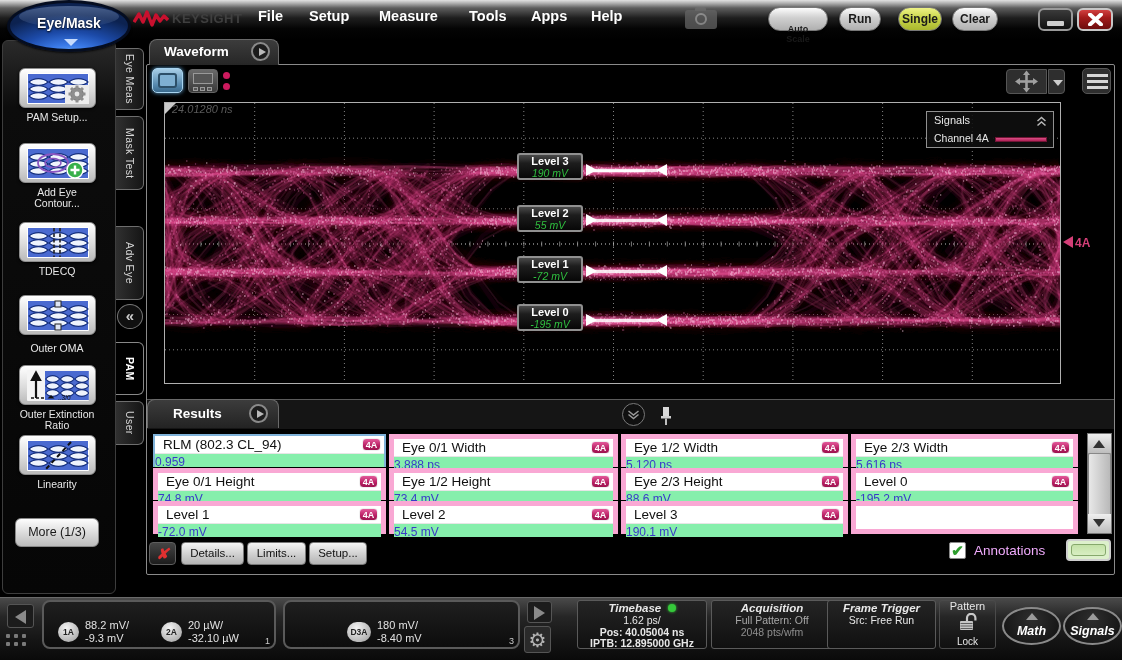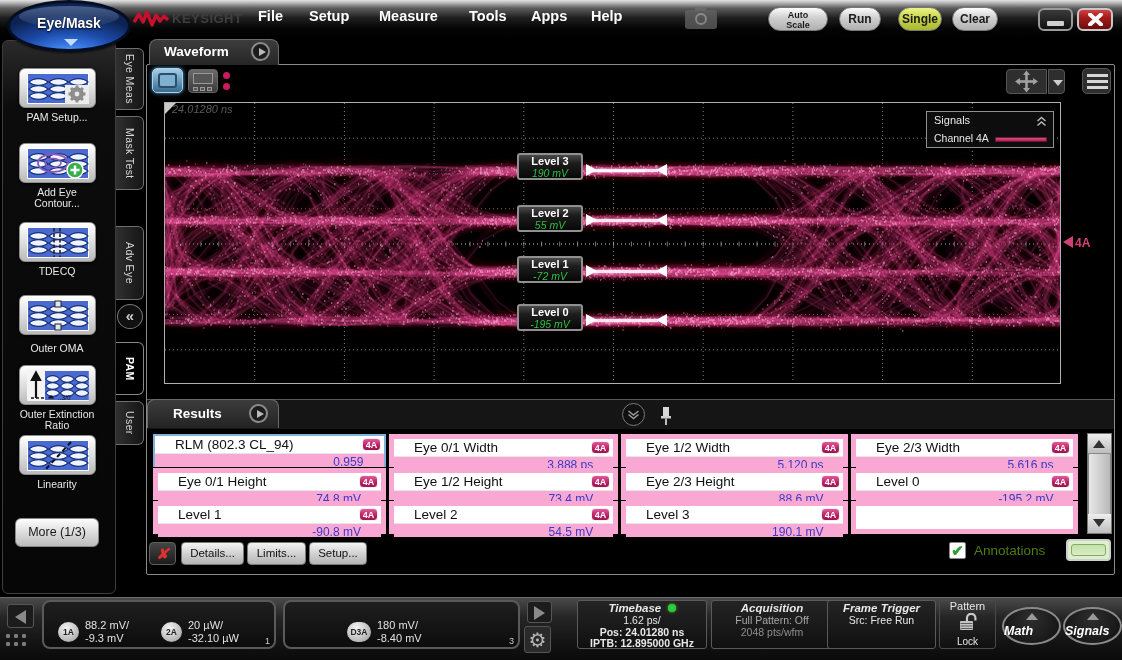--- a/index.html
+++ b/index.html
@@ -11,21 +11,21 @@
  background:radial-gradient(ellipse 75% 95% at 50% 120%, #7ec2ff 0%, #3a7ae8 30%, #1c4aa8 60%, #102c66 90%, #0c2250 100%);
  border:3px solid #050d20;z-index:60;box-shadow:0 1px 2px rgba(0,0,0,.8)}
 #eyemask .t{position:absolute;width:100%;text-align:center;top:12px;color:#fff;font-weight:bold;font-size:14px;text-shadow:0 1px 2px #000}
 #eyemask .v{position:absolute;left:54px;top:36px;width:0;height:0;border-left:7px solid transparent;border-right:7px solid transparent;border-top:7px solid #cfe2ff;opacity:.95}
 #eyemask:before{content:"";position:absolute;left:8%;top:6%;width:84%;height:46%;border-radius:50%;background:linear-gradient(rgba(170,195,235,.38),rgba(120,150,200,.08));}
 .spark{position:absolute;left:133px;top:8px}
 #kstxt{position:absolute;left:172px;top:11px;color:#3f3f3f;font-weight:bold;font-size:13px;letter-spacing:.5px}
 .pill{position:absolute;top:7px;height:24px;border-radius:12px;border:1px solid #777;
  background:linear-gradient(#fdfdfd,#cfcfcf 45%,#b0b0b0);color:#1a1a1a;font-size:12px;font-weight:bold;
  text-align:center;line-height:22px;box-shadow:0 1px 2px rgba(0,0,0,.6)}
-#autoscale{left:768px;width:60px;font-size:9px;line-height:10px;padding-top:2px}
+#autoscale{left:768px;width:60px;font-size:9px;line-height:10px;padding-top:16px}
 #runbtn{left:839px;width:42px}
 #singlebtn{left:898px;width:44px;background:linear-gradient(#eef286,#c9d64b 45%,#aab82e)}
 #clearbtn{left:952px;width:46px}
 #minbtn{position:absolute;left:1038px;top:8px;width:35px;height:23px;background:linear-gradient(#3a3a3a,#101010);border:2px solid #9a9a9a;border-radius:6px}
 #minbtn i{position:absolute;left:7px;bottom:3px;width:17px;height:5px;background:#cfcfcf;border-radius:1px}
 #closebtn{position:absolute;left:1077px;top:8px;width:36px;height:23px;background:linear-gradient(#d24040,#a31b1b 40%,#6d0d0d);border:2px solid #c7c7c7;border-radius:6px;color:#fff;font-weight:bold;font-size:13px;text-align:center;line-height:20px}
 #camera{position:absolute;left:685px;top:10px;width:32px;height:19px;background:#646464;border-radius:3px;opacity:.75}
 #camera:before{content:"";position:absolute;left:10px;top:-3px;width:11px;height:4px;background:#6e6e6e;border-radius:2px 2px 0 0}
 #camera i{position:absolute;left:10px;top:3px;width:12px;height:12px;border:2px solid #aaa;border-radius:50%}
 
@@ -70,44 +70,44 @@
 .arrL{position:absolute;width:0;height:0;border-top:6px solid transparent;border-bottom:6px solid transparent;border-right:11px solid #fff;z-index:6}
 .mline{position:absolute;height:2.5px;background:#fff;opacity:.85;z-index:5;box-shadow:0 0 3px #ffb6d9}
 #mk4a{position:absolute;left:1063px;top:236px;color:#d43f78;font-weight:bold;font-size:12px;z-index:8}
 #mk4a i{display:inline-block;width:0;height:0;border-top:6px solid transparent;border-bottom:6px solid transparent;border-right:10px solid #d43f78;vertical-align:-1px;margin-right:2px}
 
 #restab{position:absolute;left:147px;top:399px;width:132px;height:29px;background:linear-gradient(#3c3c3c,#232323);border:1px solid #6a6a6a;border-bottom:none;border-radius:8px 8px 0 0;z-index:5}
 #restab .t{position:absolute;left:25px;top:6px;color:#fff;font-weight:bold;font-size:13.5px}
 #colbtn{position:absolute;left:622px;top:403px;width:23px;height:23px;border:1px solid #787878;border-radius:50%;background:#101010}
 #pinico{position:absolute;left:659px;top:406px;width:14px;height:20px}
 .rcell{position:absolute;background:#fff;border:5px solid #f9a8d4}
-.rcell .nm{position:absolute;left:20px;top:1px;font-size:13.5px;color:#101010;white-space:nowrap}
-.rcell .vl{position:absolute;left:0;top:17px;width:100%;padding-right:9%;text-align:right;font-size:12px;color:#3a3ac8;border-top:1px solid #e6e6e6;padding-top:1px;background:#f9a8d4;height:14px}
+.rcell .nm{position:absolute;left:8px;top:1px;font-size:13.5px;color:#101010;white-space:nowrap}
+.rcell .vl{position:absolute;left:0;top:17px;width:100%;padding-right:9%;text-align:left;font-size:12px;color:#3a3ac8;border-top:1px solid #e6e6e6;padding-top:1px;background:#86efac;height:14px}
 .badge{position:absolute;right:3px;top:2px;width:19px;height:13px;border-radius:4px;background:linear-gradient(#e35a9b,#b81f63 60%,#9c134f);border:1px solid #f0f0f0;color:#fff;font-weight:bold;font-size:9px;text-align:center;line-height:12px}
 #rlmcell{border:2px solid #7fb2d9}
 .btnrow{position:absolute;top:542px;height:23px;border-radius:4px;border:1px solid #777;background:linear-gradient(#f4f4f4,#cfcfcf 55%,#b4b4b4);color:#111;font-size:11.5px;text-align:center;line-height:21px;box-shadow:0 1px 2px #000}
 #xbtn{position:absolute;left:149px;top:542px;width:27px;height:23px;border-radius:4px;border:1px solid #5e5e5e;background:linear-gradient(#454545,#1c1c1c);color:#e03030;font-weight:bold;font-size:15px;text-align:center;line-height:21px;font-style:italic}
 #annobox{position:absolute;left:949px;top:542px;width:17px;height:17px;background:#fff;border:1px solid #888;border-radius:2px;color:#2e9e2e;font-size:15px;font-weight:bold;line-height:15px;text-align:center}
-#annotxt{position:absolute;left:974px;top:543px;color:#4d7c0f;font-size:13.5px}
+#annotxt{position:absolute;left:974px;top:543px;color:#f0abfc;font-size:13.5px}
 #annoswatch{position:absolute;left:1066px;top:539px;width:45px;height:22px;border:2px solid #cfcfcf;border-radius:4px;background:#ddf0cc}
 #annoswatch i{position:absolute;left:3px;top:3px;right:3px;bottom:3px;border:1px solid #86a86c;border-radius:3px;background:linear-gradient(#c4e2a8,#d8eec2)}
 #scroll{position:absolute;left:1087px;top:433px;width:25px;height:101px;background:#9a9a9a;border:1px solid #777}
 .sarr{position:absolute;left:0;width:23px;height:19px;background:linear-gradient(#efefef,#bdbdbd)}
 .sarr i{position:absolute;left:5px;width:0;height:0;border-left:6px solid transparent;border-right:6px solid transparent}
 #sthumb{position:absolute;left:0px;top:19px;width:23px;height:63px;background:linear-gradient(90deg,#e8e8e8,#b9b9b9);border-radius:2px;border:1px solid #888}
 
 #botbar{position:absolute;left:0;top:597px;width:1122px;height:63px;background:linear-gradient(#4a4a4a,#262626 30%,#141414 70%,#0a0a0a);border-top:1px solid #6a6a6a}
 .cpanel{position:absolute;top:2px;height:49px;background:linear-gradient(#1f1f1f,#0c0c0c);border:2px solid #5a5a5a;border-radius:8px}
 .cbadge{position:absolute;width:21px;height:20px;border-radius:50%;background:radial-gradient(circle at 40% 30%,#f4f4f4,#b5b5b5 70%,#8e8e8e);color:#222;font-weight:bold;font-size:8.5px;text-align:center;line-height:20px}
 .ctxt{position:absolute;color:#e2e2e2;font-size:11px;line-height:13px;white-space:nowrap}
 .cnum{position:absolute;right:4px;bottom:1px;color:#ccc;font-size:9px}
 .ipanel{position:absolute;top:2px;height:49px;background:linear-gradient(#242424,#101010);border:1px solid #5a5a5a;border-radius:3px;color:#e8e8e8;text-align:center}
 .ipanel .tt{font-size:11.5px;font-weight:bold;font-style:italic;line-height:14px}
 .ipanel .ln{font-size:10.5px;line-height:11.5px}
-.roundb{position:absolute;top:9px;width:59px;height:38px;border-radius:50%;background:radial-gradient(circle at 50% 30%,#2e2e2e,#101010);border:2px solid #8a8a8a;color:#fff;text-align:left}
+.roundb{position:absolute;top:9px;width:59px;height:38px;border-radius:50%;background:radial-gradient(circle at 50% 30%,#2e2e2e,#101010);border:2px solid #8a8a8a;color:#fff;text-align:center}
 .roundb .tri{position:absolute;left:50%;margin-left:-6px;top:4px;width:0;height:0;border-left:6px solid transparent;border-right:6px solid transparent;border-bottom:7px solid #9a9a9a}
 .roundb .t{position:absolute;width:100%;top:15px;font-weight:bold;font-style:italic;font-size:12.5px}
 #leftarr{position:absolute;left:7px;top:604px;width:27px;height:24px;background:#1c1c1c;border:1px solid #555;border-radius:3px}
 #leftarr i{position:absolute;left:7px;top:5px;width:0;height:0;border-top:7px solid transparent;border-bottom:7px solid transparent;border-right:11px solid #8a8a8a}
 #rightarr{position:absolute;left:527px;top:601px;width:25px;height:22px;background:#1c1c1c;border:1px solid #555;border-radius:3px}
 #rightarr i{position:absolute;left:6px;top:4px;width:0;height:0;border-top:7px solid transparent;border-bottom:7px solid transparent;border-left:11px solid #8a8a8a}
 #gearbtn{position:absolute;left:524px;top:626px;width:27px;height:27px;background:#2a2a2a;border:1px solid #555;border-radius:3px;color:#b5b5b5;font-size:20px;line-height:26px;text-align:center}
 #dotsico{position:absolute;left:6px;top:634px;width:26px;height:16px}
 .dt{position:absolute;width:4px;height:4px;background:#7a7a7a;border-radius:1px}
 </style></head>
@@ -890,21 +890,21 @@
     <div class="vl">88.6 mV</div>
   </div>
 <div class="rcell" style="left:851px;top:467.5px;width:227px;height:32.5px">
     <div class="nm">Level 0</div>
     <div class="badge">4A</div>
     <div class="vl">-195.2 mV</div>
   </div>
 <div class="rcell" style="left:153px;top:501.0px;width:233px;height:32.5px">
     <div class="nm">Level 1</div>
     <div class="badge">4A</div>
-    <div class="vl">-90.8 mV</div>
+    <div class="vl">-72.0 mV</div>
   </div>
 <div class="rcell" style="left:389px;top:501.0px;width:229px;height:32.5px">
     <div class="nm">Level 2</div>
     <div class="badge">4A</div>
     <div class="vl">54.5 mV</div>
   </div>
 <div class="rcell" style="left:621px;top:501.0px;width:227px;height:32.5px">
     <div class="nm">Level 3</div>
     <div class="badge">4A</div>
     <div class="vl">190.1 mV</div>
@@ -937,21 +937,21 @@
   <div class="cnum">1</div>
  </div>
  <div class="cpanel" style="left:283px;width:237px">
   <div class="cbadge" style="left:62px;top:20px;width:24px;border-radius:10px">D3A</div>
   <div class="ctxt" style="left:92px;top:17px">180 mV/<br>-8.40 mV</div>
   <div class="cnum">3</div>
  </div>
  <div class="ipanel" style="left:577px;width:130px">
   <div class="tt">Timebase&nbsp;&nbsp;<span style="display:inline-block;width:8px;height:8px;border-radius:50%;background:#35c83a;box-shadow:0 0 3px #35c83a"></span></div>
   <div class="ln">1.62 ps/</div>
-  <div class="ln" style="font-weight:bold">Pos: 24.01280 ns</div>
+  <div class="ln" style="font-weight:bold">Pos: 40.05004 ns</div>
   <div class="ln" style="font-weight:bold">IPTB: 12.895000 GHz</div>
  </div>
  <div class="ipanel" style="left:711px;width:122px">
   <div class="tt">Acquisition</div>
   <div class="ln" style="color:#a8a8a8">Full Pattern: Off</div>
   <div class="ln" style="color:#8e8e8e">2048 pts/wfm</div>
  </div>
  <div class="ipanel" style="left:827px;width:109px">
   <div class="tt">Frame Trigger</div>
   <div class="ln">Src: Free Run</div>

